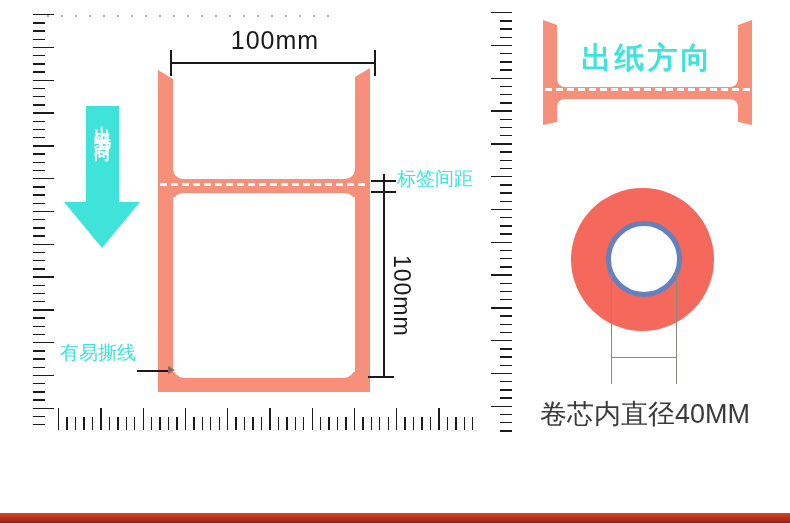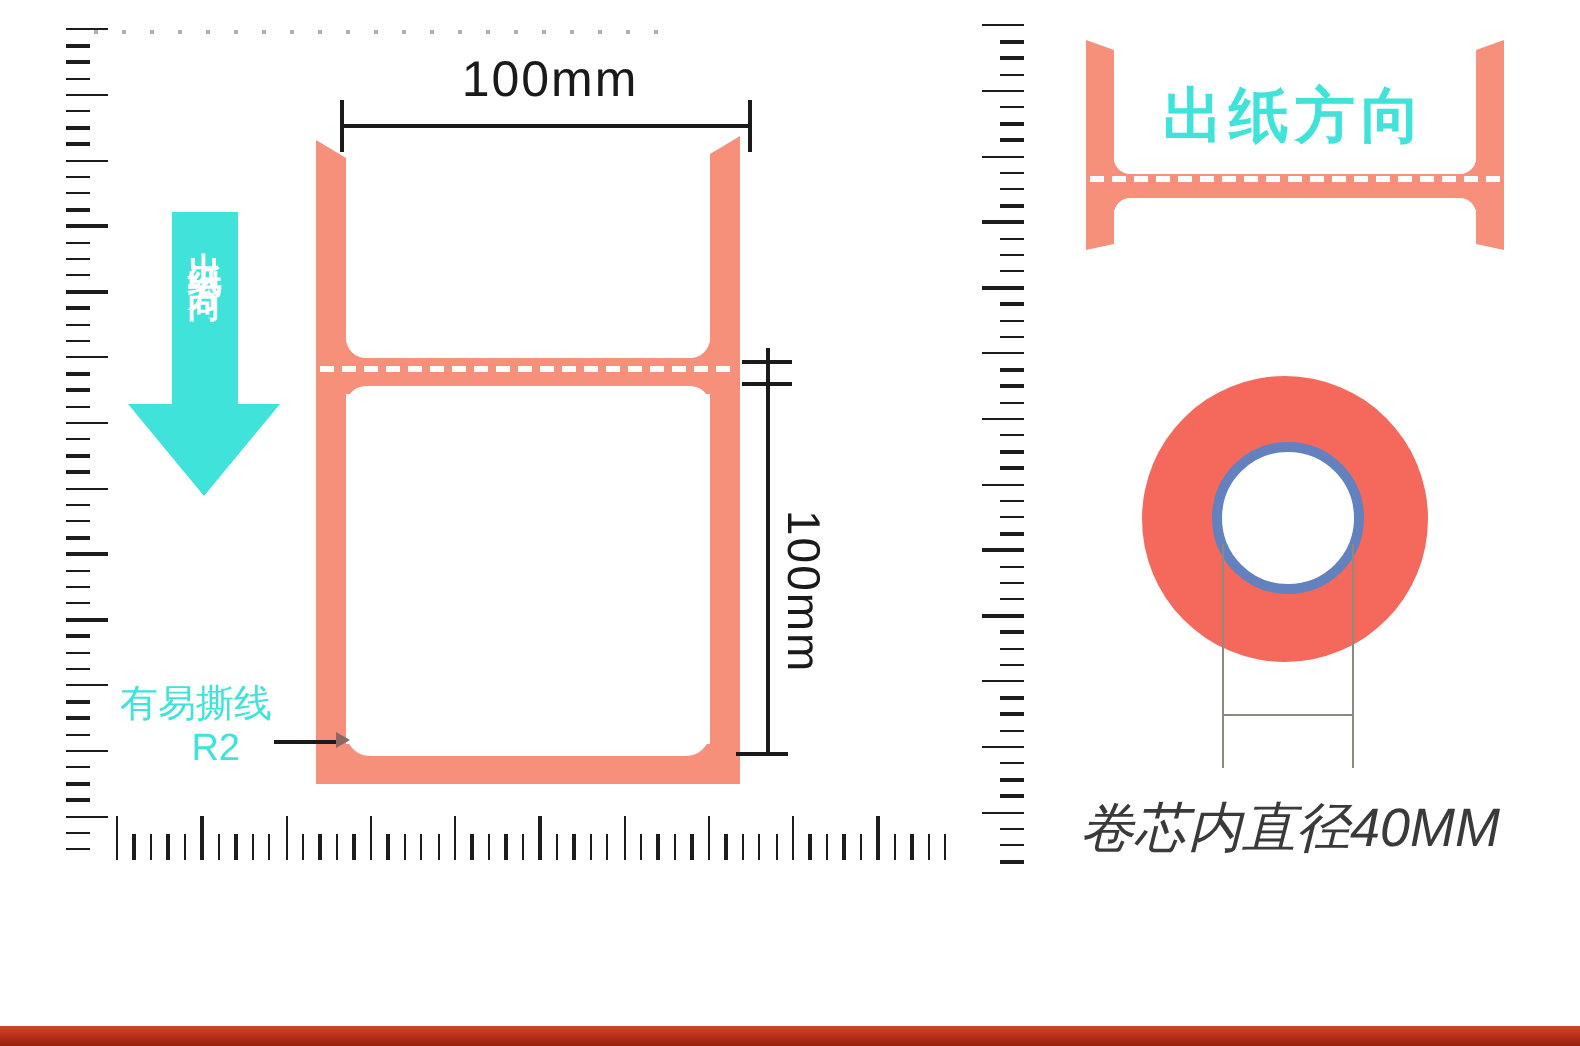--- a/index.html
+++ b/index.html
@@ -92,21 +92,21 @@
   
   #roll-outer{left:571px;top:188px;width:143px;height:143px;border-radius:50%;
     background:var(--coral_deep);}
   #roll-core{left:606px;top:221px;width:66px;height:66px;border-radius:50%;
     background:#fff;border:5px solid var(--blue_ring);}
   .callout{position:absolute;background:#8b8b7e;}
   #roll-call-l{left:611px;top:272px;width:1px;height:112px;}
   #roll-call-r{left:676px;top:272px;width:1px;height:112px;}
   #roll-call-h{left:611px;top:357px;width:66px;height:1px;}
   #roll-caption{left:516px;top:396px;width:258px;text-align:center;
-    color:var(--gray_text);font-size:27px;font-weight:500;font-style:italic;}
+    color:var(--gray_text);font-size:27px;font-weight:500;}
 
   
   #bottom-red-bar{left:0;top:513px;width:790px;height:10px;
     background:linear-gradient(#d8432c,#b42e19 55%,#93220f);}
 </style>
 </head>
 <body>
 
 <div id="canvas">
 
@@ -288,26 +288,26 @@
 
   <div id="arrow-shaft" class="abs"></div>
   <div id="arrow-head" class="abs"></div>
   <div id="arrow-text" class="abs">出纸方向</div>
 
   <div id="dim-h-line" class="dim-line"></div>
   <div id="gap-t1" class="dim-line"></div>
   <div id="gap-t2" class="dim-line"></div>
   <div id="dim-h-t3" class="dim-line"></div>
   <div id="gap-text" class="abs">
+    <div>标签间距</div>
   </div>
   <div id="dim-h-text" class="abs">100mm</div>
 
   <div id="corner-text" class="abs">
     <div>有易撕线</div>
-    <div class="r2">R2</div>
   </div>
   <div id="corner-line" class="abs"></div>
   <div id="corner-arrow" class="abs"></div>
 
   <div id="tear-group" class="abs">
     <div id="tear-strip-left" class="strip"></div>
     <div id="tear-strip-right" class="strip"></div>
     <div id="tear-band" class="abs"></div>
     <div id="tear-inner-top" class="abs"></div>
     <div id="tear-inner-bottom" class="abs"></div>

